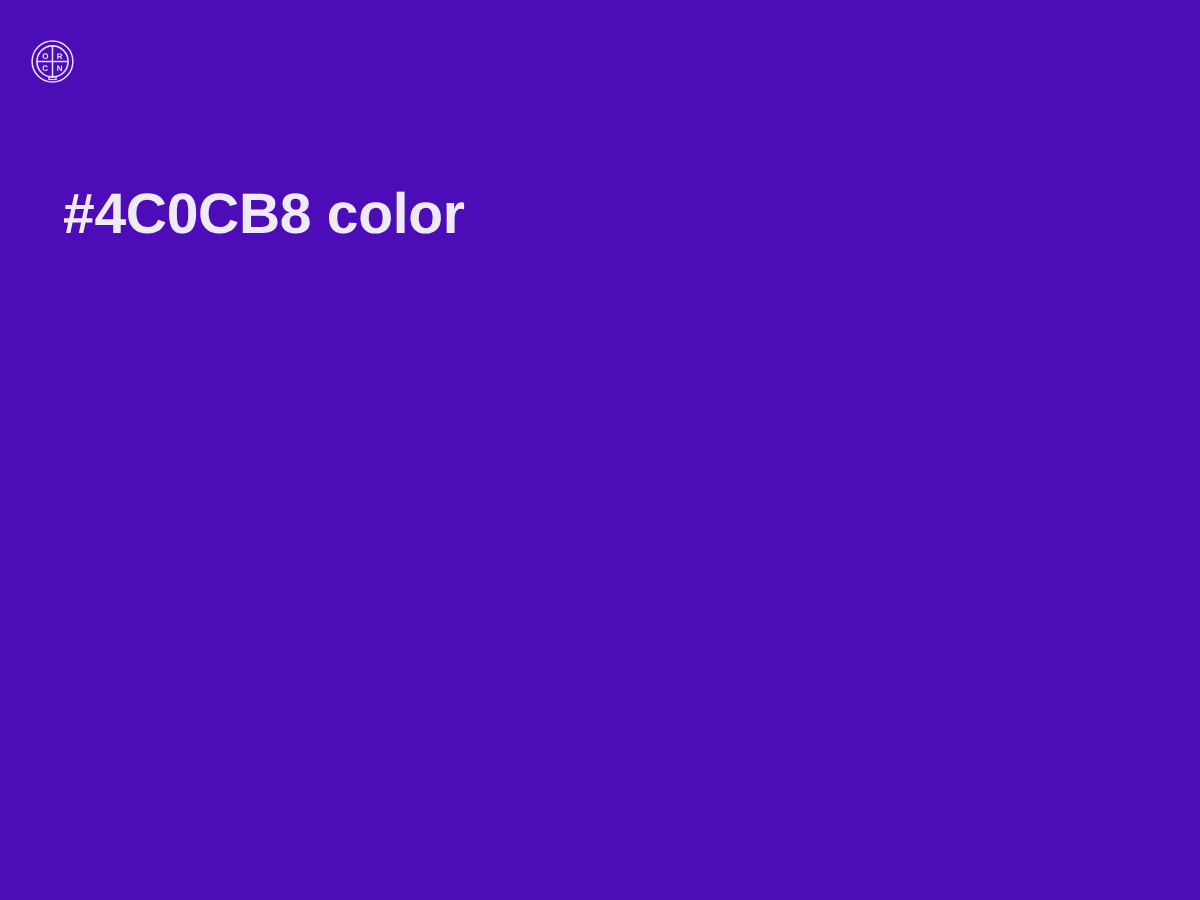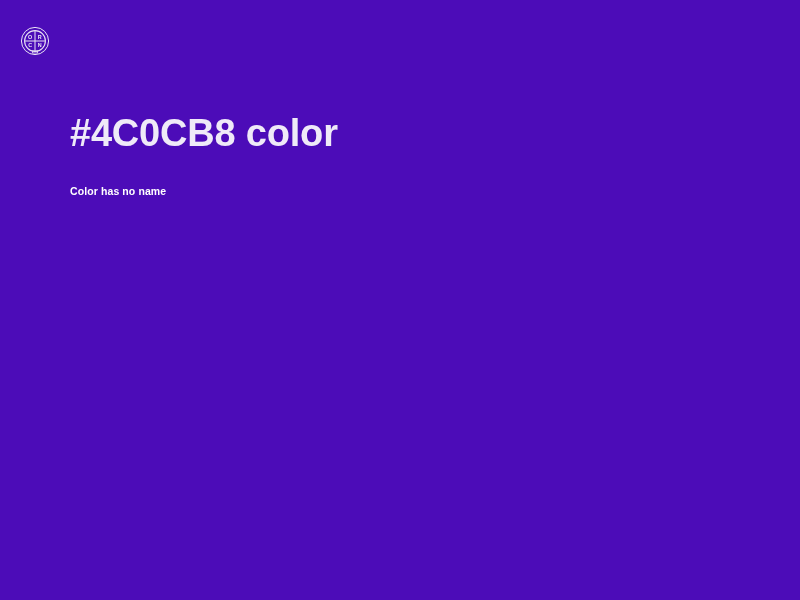--- a/index.html
+++ b/index.html
@@ -53,23 +53,22 @@
     letter-spacing: 0.35px;
     color: #e9e2f5;
     white-space: nowrap;
     font-weight: 400;
   }
 
   
   .content {
     position: absolute;
     left: 42px;
-    top: 110px;
+    top: 120px;
     width: 700px;
-    margin-left: 28px;
   }
   .color-title {
     font-family: "Liberation Sans", sans-serif;
     font-size: 38px;
     line-height: 46px;
     font-weight: bold;
     color: #efeaf8;
     letter-spacing: -0.2px;
     margin: 0;
     white-space: nowrap;
@@ -110,14 +109,13 @@
 
       <rect x="12.6" y="25.0" width="4.8" height="2.0" fill="none" stroke="#e9e2f5" stroke-width="0.8"></rect>
     </svg>
   </span>
 
 
 </div>
 
 <div class="content">
   <h1 class="color-title">#4C0CB8 color</h1>
-  <p class="color-subtitle">Color has no name</p>
 </div>
 
 </body></html>

